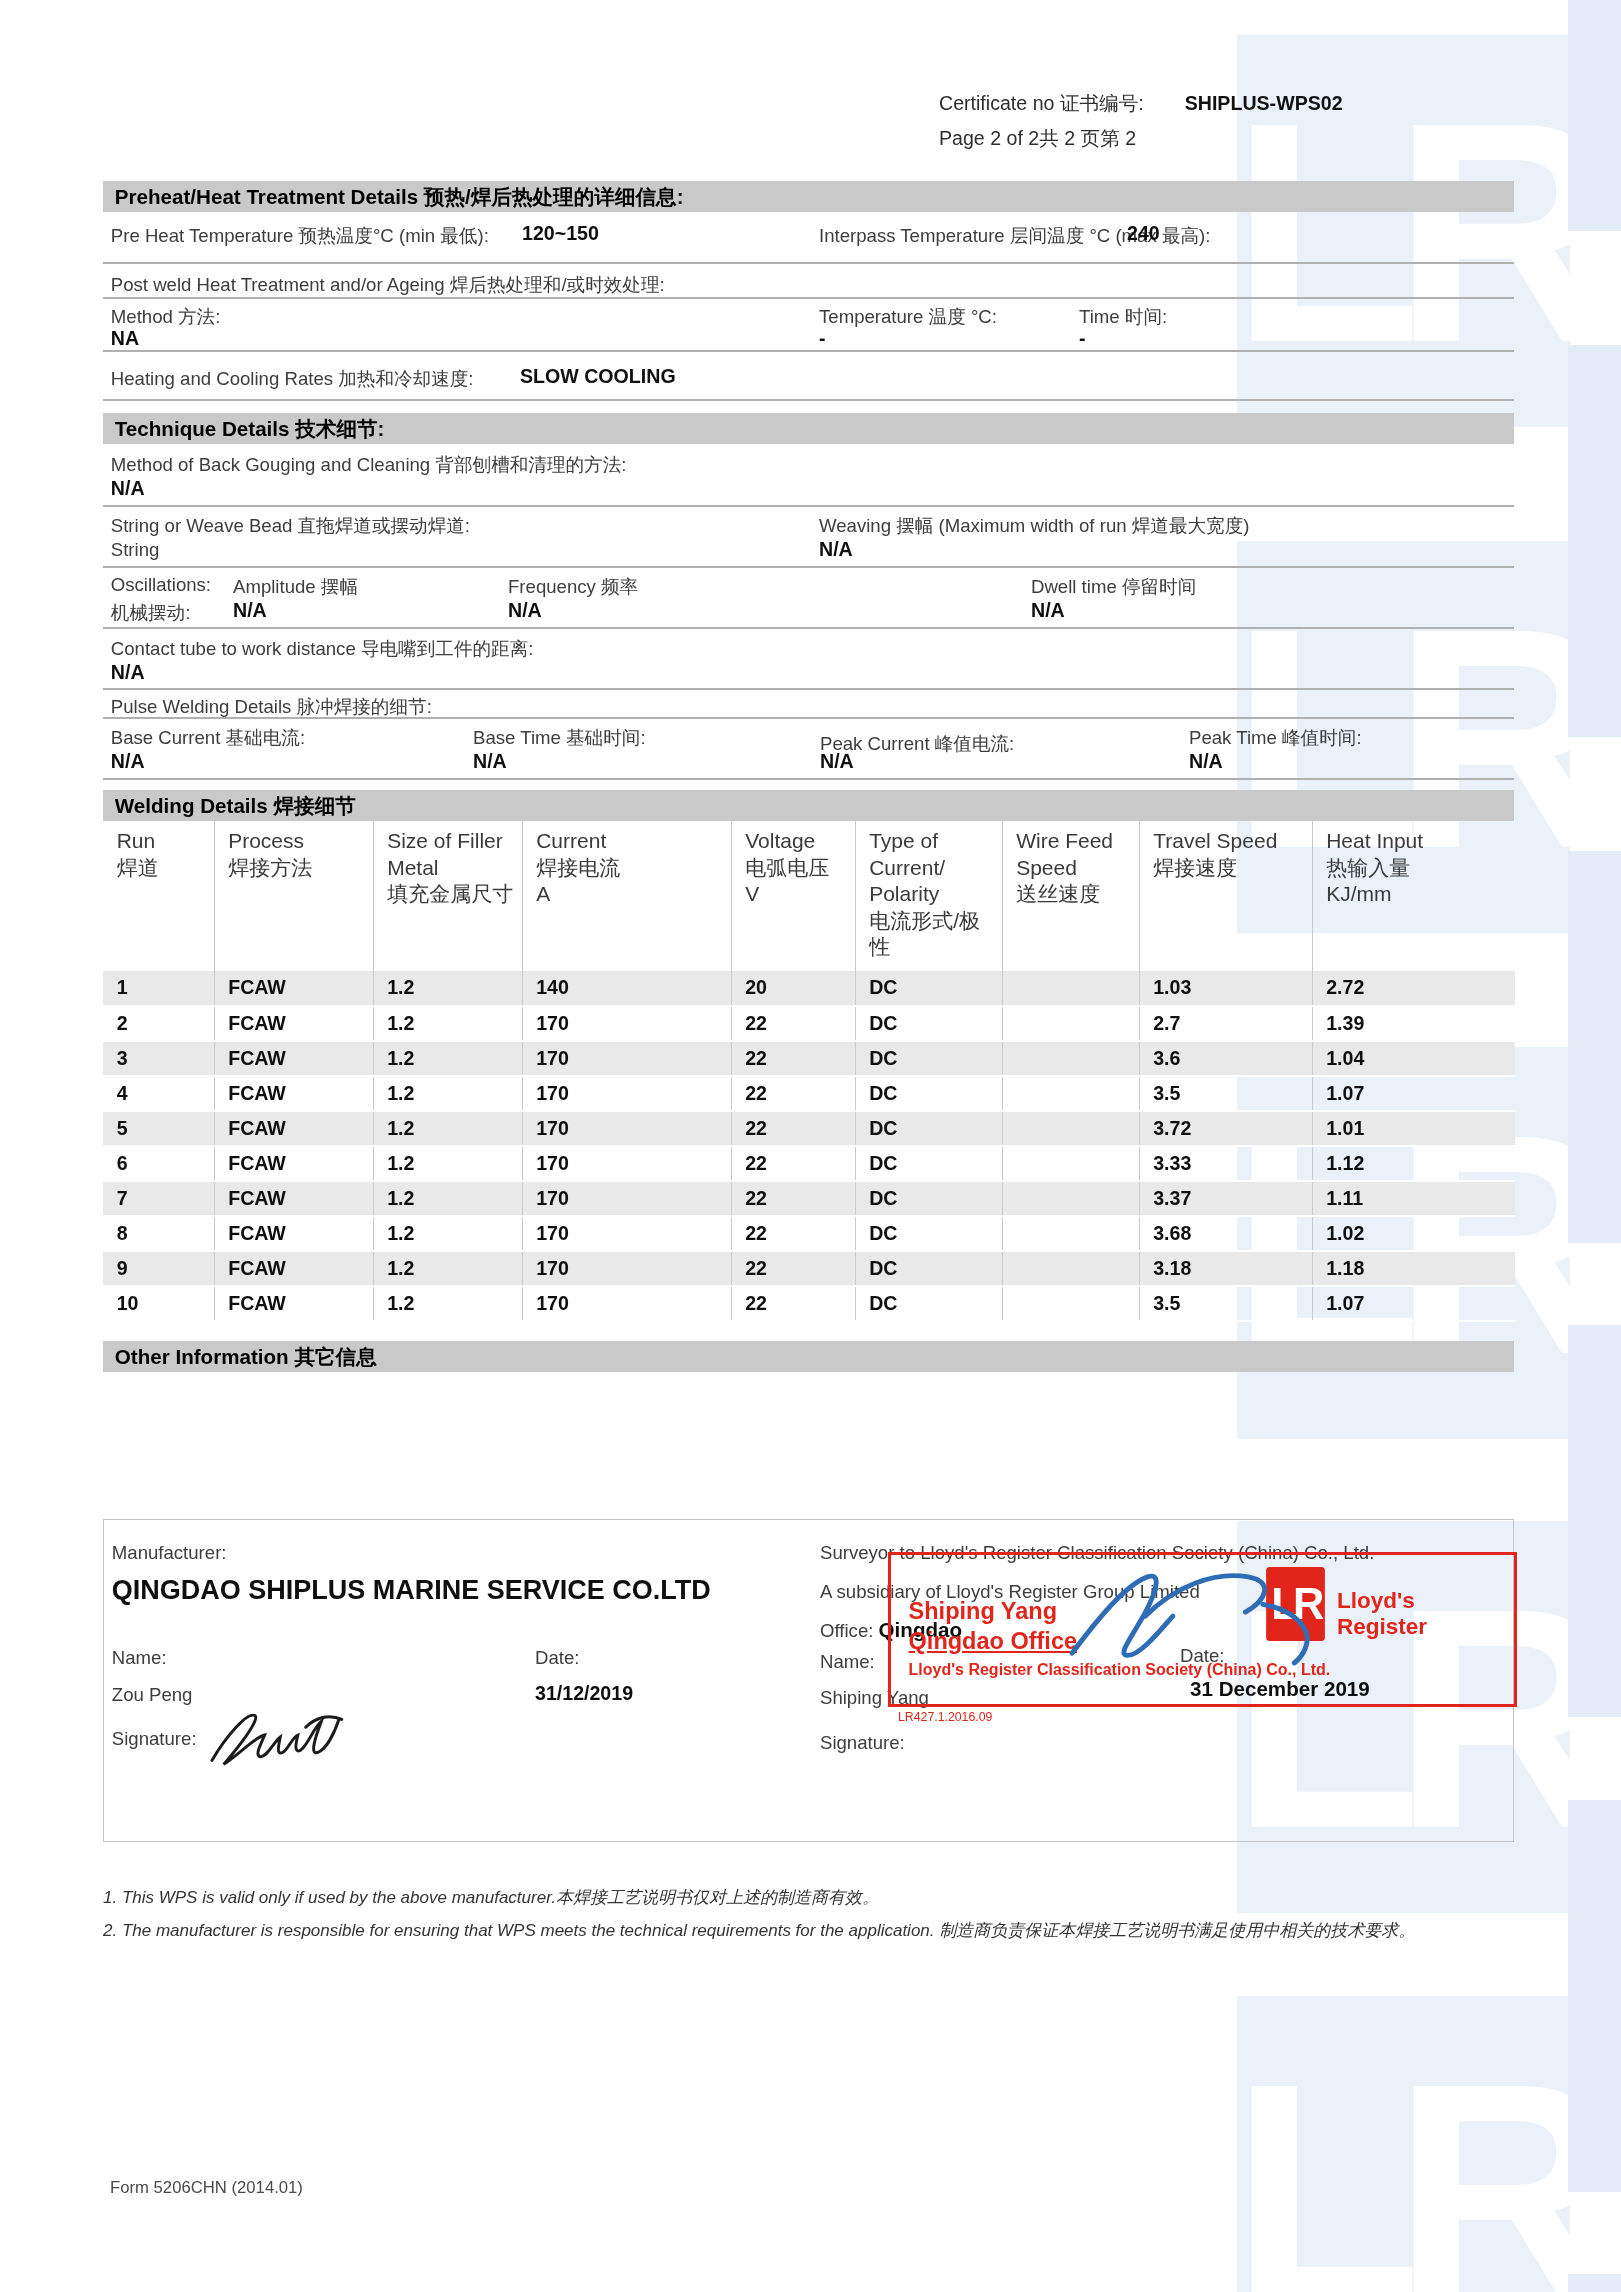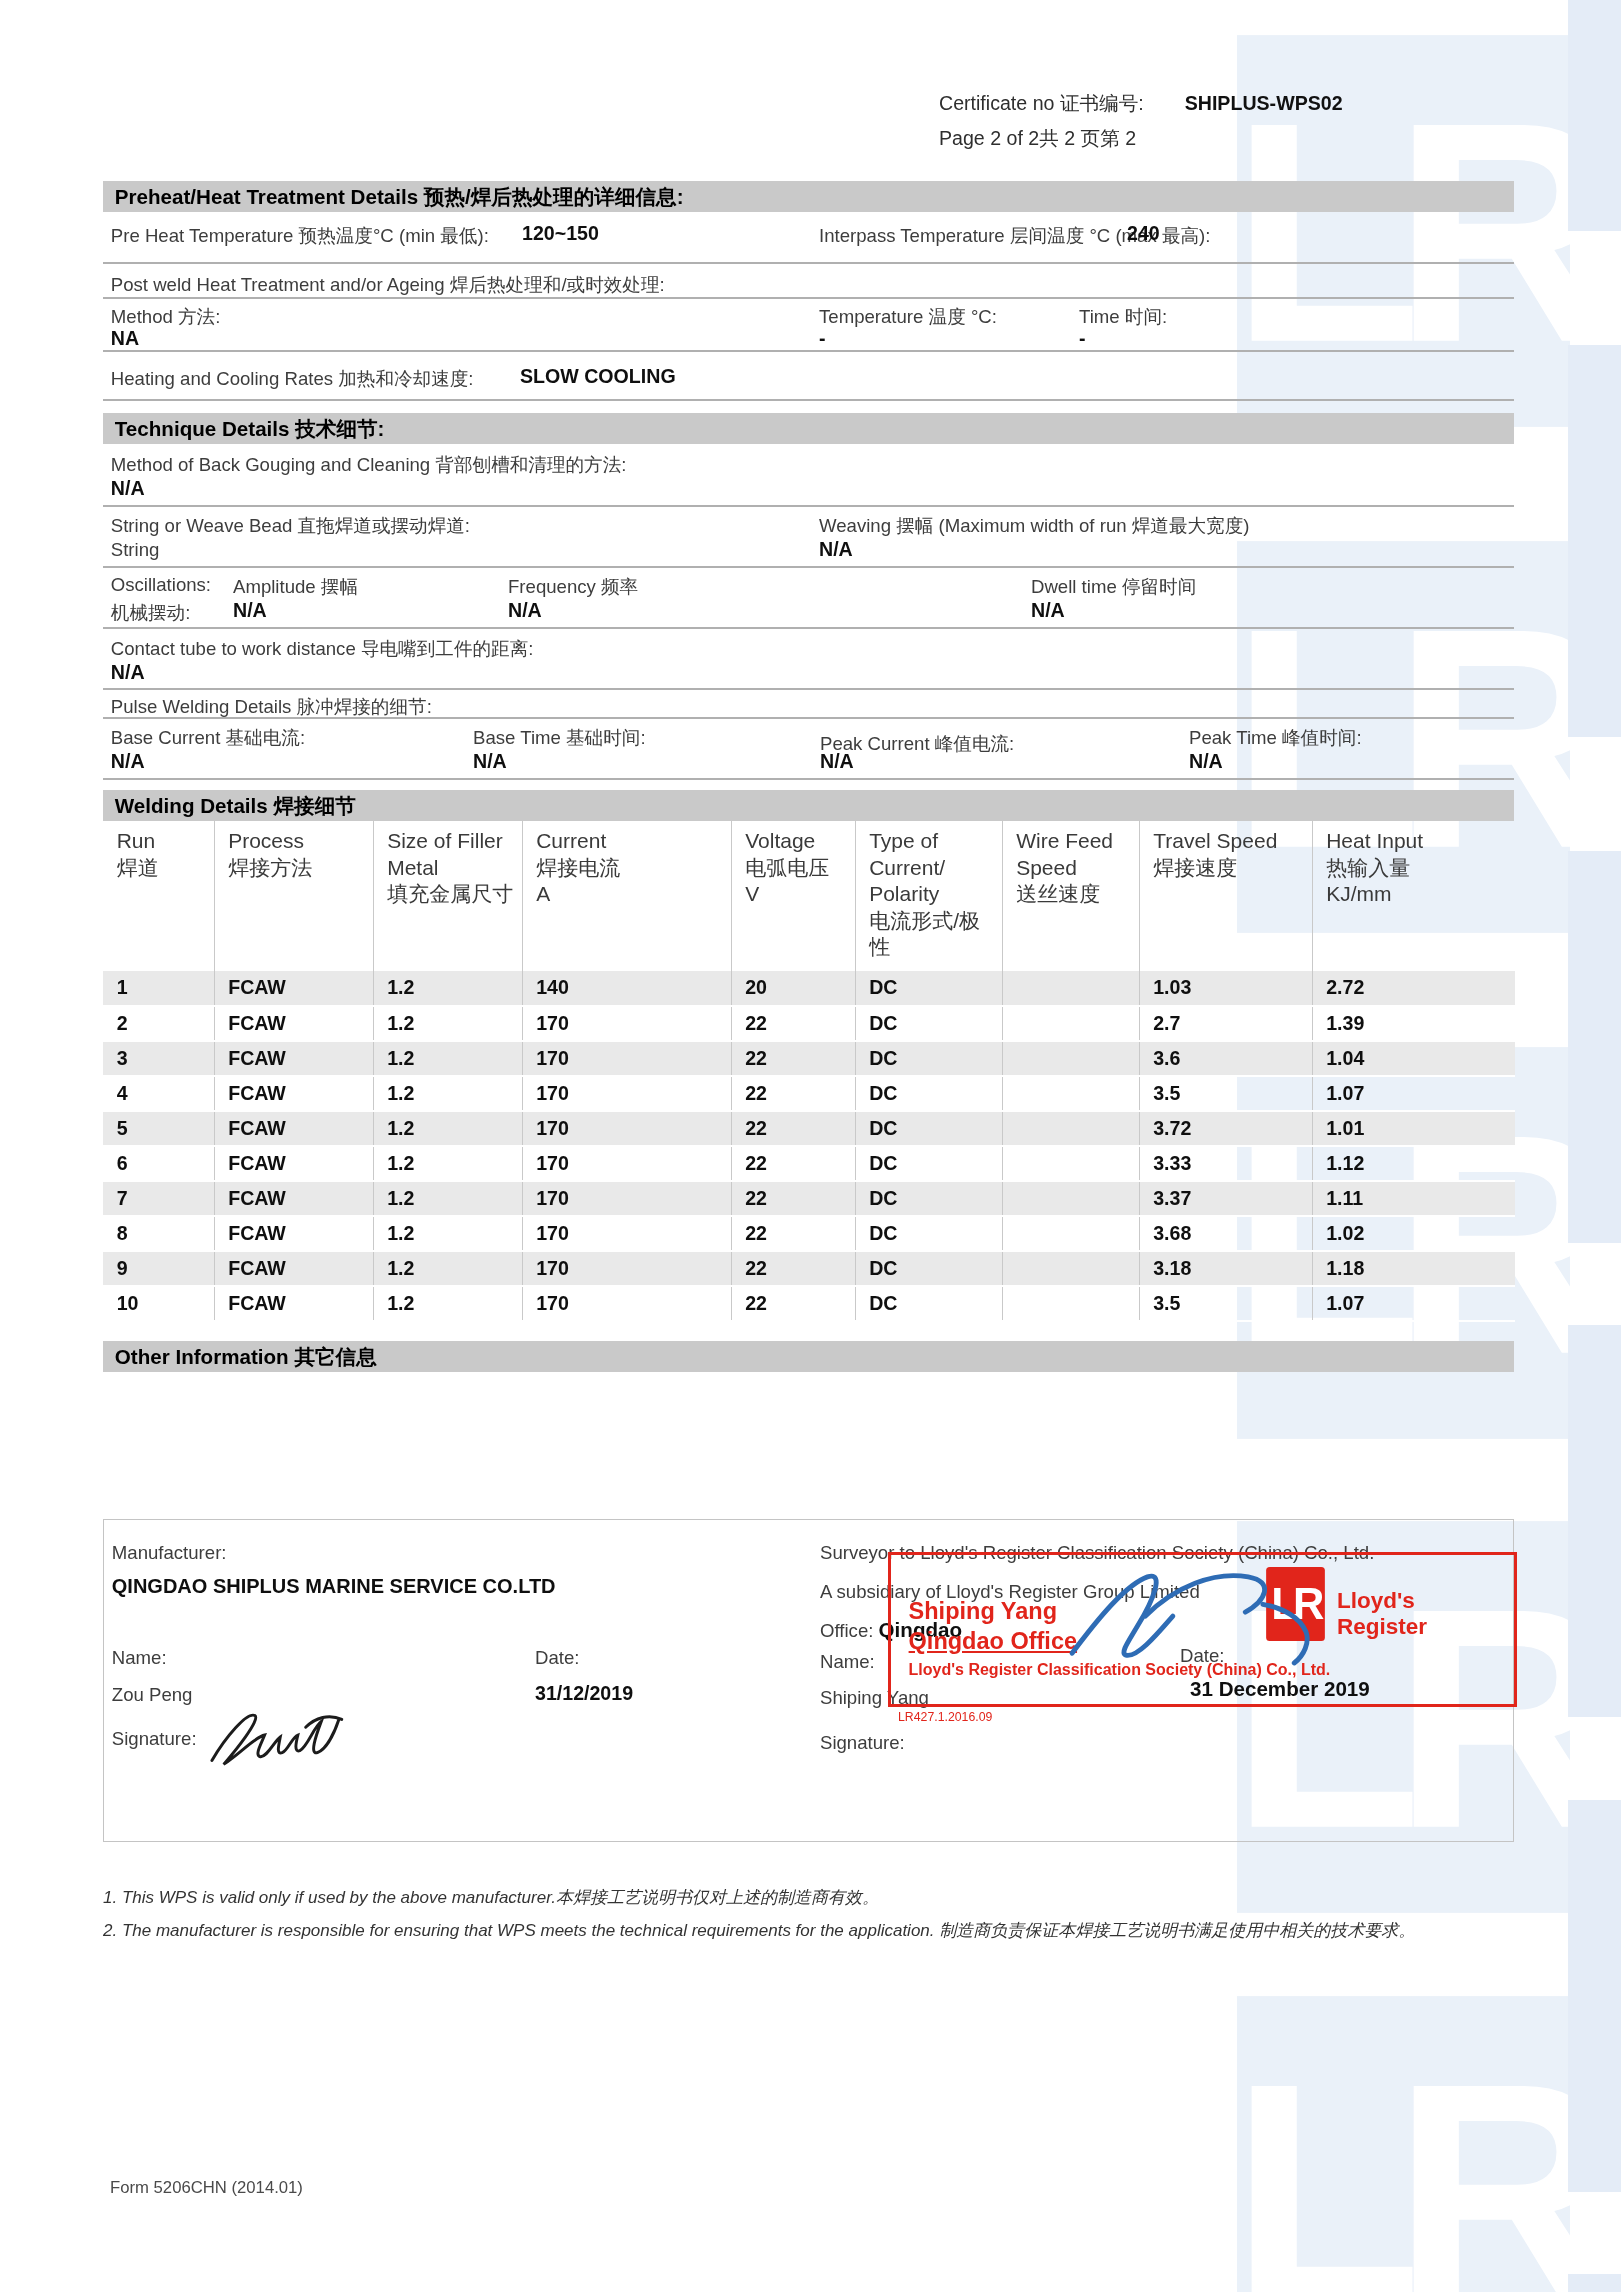--- a/index.html
+++ b/index.html
@@ -36,21 +36,21 @@
   .welding-table td { font-weight:bold; color:#0f0f0f; font-size:19.6px;
                       padding:4.9px 5.9px 4.9px 13.7px; height:35px; border-bottom:2.9px solid #fff; }
   .welding-table th + th, .welding-table td + td { border-left:1px solid #c9c9c9; }
   .welding-table tbody tr:nth-child(odd) { background:#e9e9e9; }
 
   
   .sig-box { position:relative; margin-top:147px; width:1411px; height:323px;
              border:1px solid #c4c4c4; font-size:18.6px; }
   .sig-box .abs { position:absolute; white-space:nowrap; }
   .b { font-weight:bold; color:#0f0f0f; }
-  .sig-company { font-size:20px; }
+  .sig-company { font-size:27px; }
   .sig-svg { position:absolute; }
 
   
   .stamp { position:absolute; left:784px; top:32px; width:629px; height:155px;
            border:3.9px solid #e1251b; z-index:3; }
   .stamp .abs { position:absolute; white-space:nowrap; color:#e1251b; }
   .stamp-name, .stamp-office { font-size:23.5px; font-weight:bold; }
   .stamp-company { font-size:16px; font-weight:bold; }
   .stamp-code { position:absolute; left:794px; top:190px; color:#e1251b; font-size:12.3px; z-index:3; }
   .lr-caption { font-size:22.5px; font-weight:bold; color:#e1251b; line-height:25.5px; }

